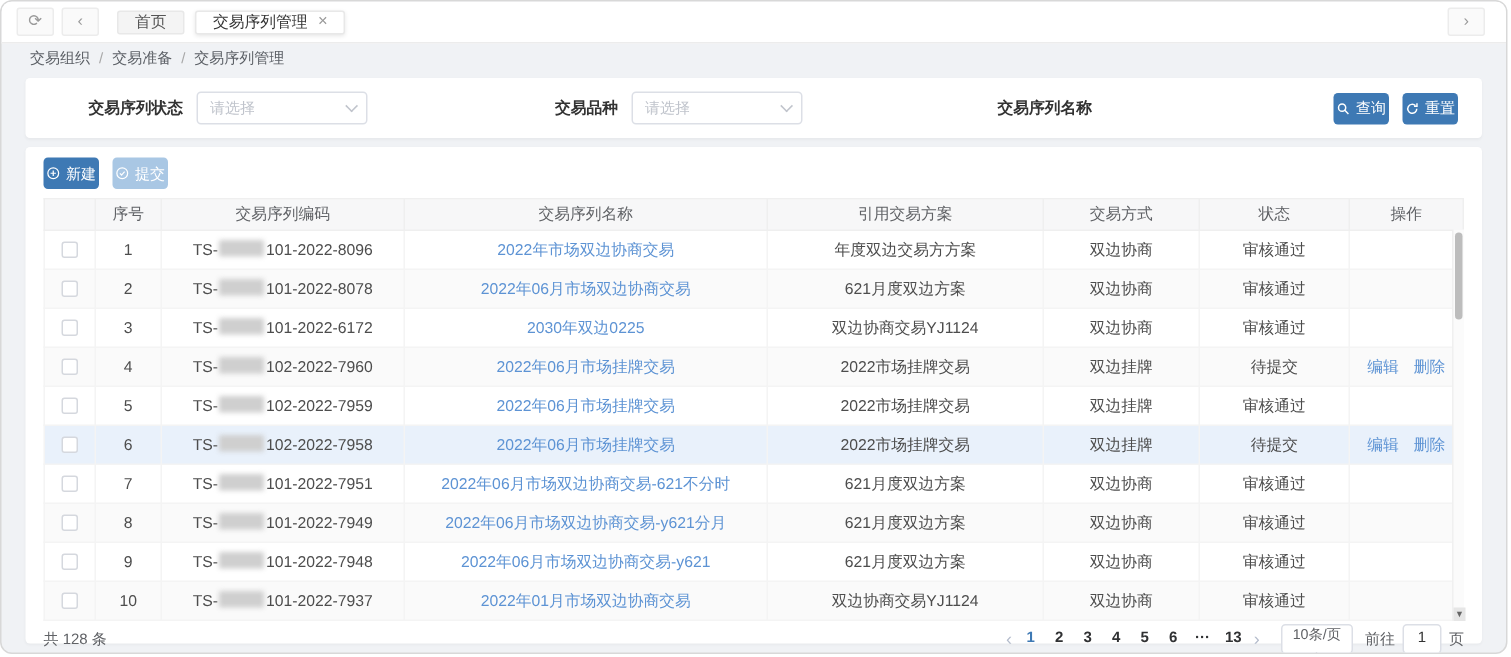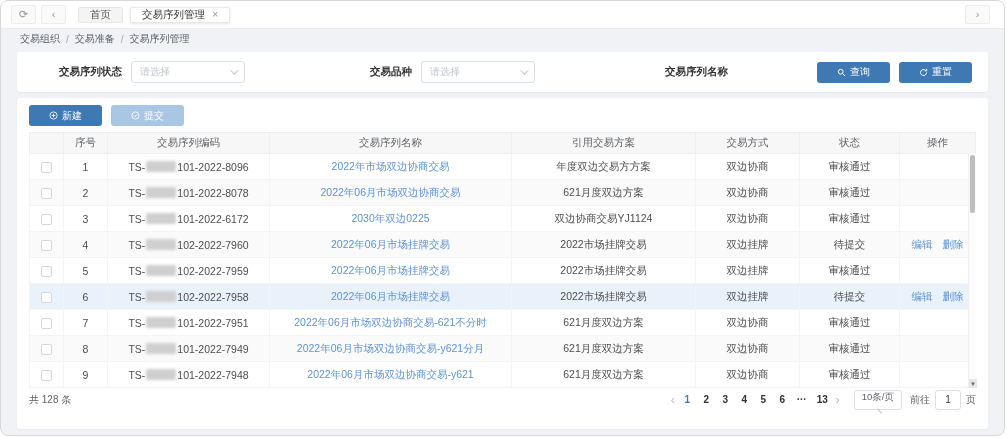--- a/index.html
+++ b/index.html
@@ -37,21 +37,21 @@
   .f-group{display:flex;align-items:center;}
   .f-label{font-size:10.5px;font-weight:bold;color:#333;margin-right:9px;white-space:nowrap;margin-left:20px;}
   .f-select{width:114px;height:22px;border:1px solid #dcdfe6;border-radius:3px;display:flex;align-items:center;
     justify-content:space-between;padding:0 8px;font-size:10px;color:#c0c4cc;background:#fff;cursor:pointer;}
   .caret{width:6px;height:6px;border-right:1.2px solid #c0c4cc;border-bottom:1.2px solid #c0c4cc;
     transform:rotate(45deg) translateY(-2px);}
   .f-input{width:106px;height:22px;border:1px solid #dcdfe6;border-radius:3px;padding:0 8px;font-size:10px;
     color:#333;background:#fff;outline:none;font-family:inherit;}
   .f-input::placeholder{color:#c0c4cc;}
   .btn{height:21px;border-radius:3px;background:var(--primary);color:#fff;font-size:10px;display:flex;
-    align-items:center;gap:4px;padding:0 20px;border:none;cursor:pointer;white-space:nowrap;font-family:inherit;}
+    align-items:center;gap:4px;padding:0 2px;border:none;cursor:pointer;white-space:nowrap;font-family:inherit;}
   .btn svg{display:block;}
   .btn.submit{background:var(--primary-light);}
   .f-buttons{margin-left:auto;display:flex;gap:9px;}
   
   .main-card{position:absolute;left:16px;right:16px;top:97px;bottom:6px;background:#fff;border-radius:3px;
     padding:6px 12px 0;box-shadow:0 1px 2px rgba(0,0,0,.04);}
   .toolbar{display:flex;gap:9px;margin:1px 0 6px;}
   
   .tablewrap{position:relative;}
   table{width:100%;border-collapse:collapse;table-layout:fixed;font-size:10.5px;color:#4d4d4d;}
@@ -288,20 +288,30 @@
             <tr>
               <td><span class="cb"></span></td>
               <td>9</td>
               <td><span>TS-</span><span class="redact"></span><span>101-2022-7948</span></td>
               <td><span class="link">2022年06月市场双边协商交易-y621</span></td>
               <td>621月度双边方案</td>
               <td>双边协商</td>
               <td>审核通过</td>
               <td class="ops"></td>
             </tr>
+            <tr>
+              <td><span class="cb"></span></td>
+              <td>10</td>
+              <td><span>TS-</span><span class="redact"></span><span>101-2022-7937</span></td>
+              <td><span class="link">2022年01月市场双边协商交易</span></td>
+              <td>双边协商交易YJ1124</td>
+              <td>双边协商</td>
+              <td>审核通过</td>
+              <td class="ops"></td>
+            </tr>
           </tbody>
       </table>
       <div class="vscroll">
         <div class="vthumb"></div>
         <div class="vdown">▼</div>
       </div>
     </div>
 
     <div class="tfoot">
       <span>共 128 条</span>

